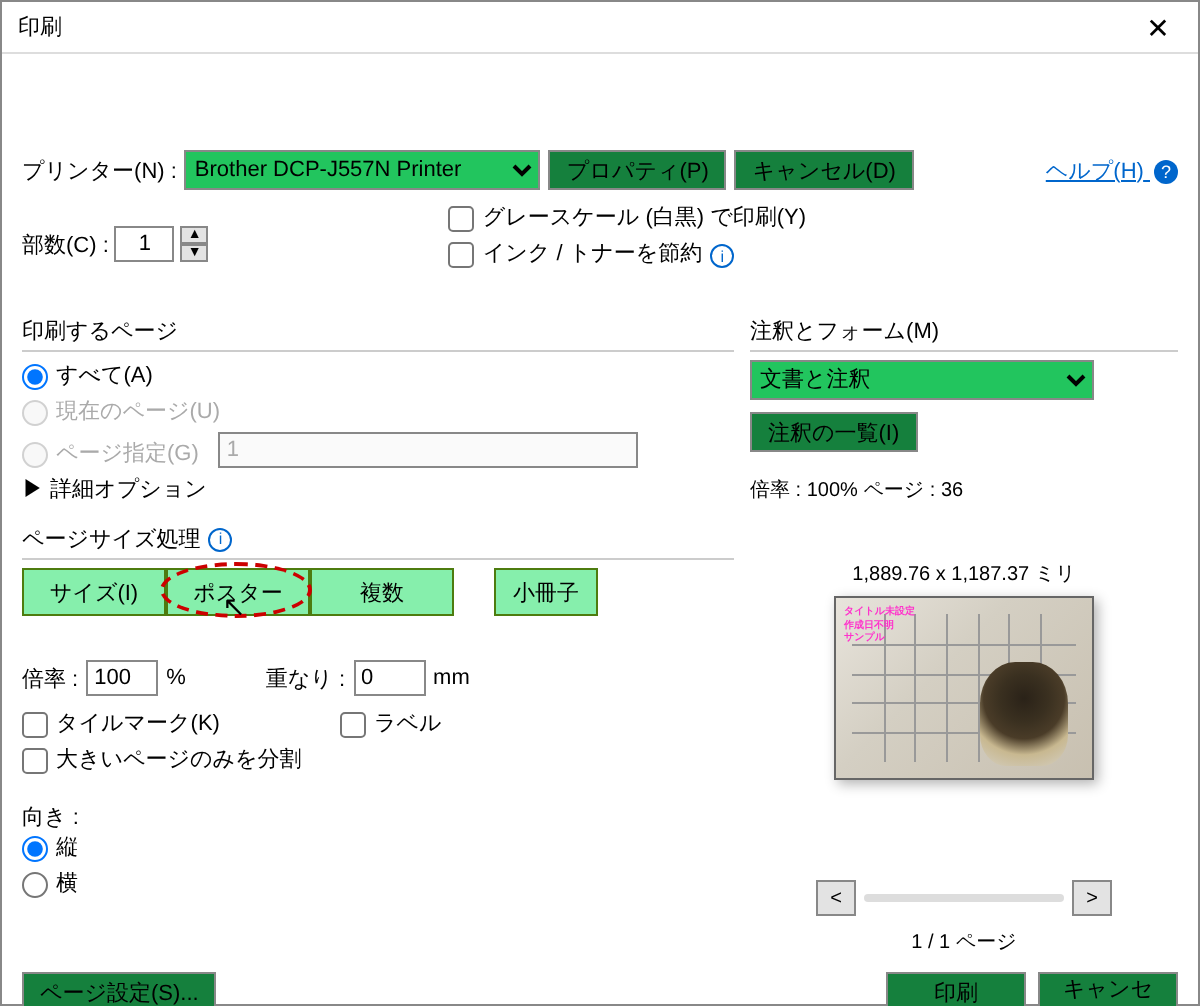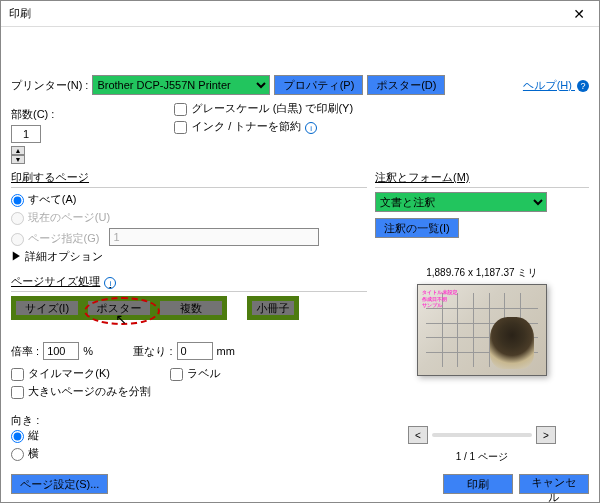--- a/index.html
+++ b/index.html
@@ -4,38 +4,38 @@
 <style>
 * { box-sizing: border-box; margin: 0; padding: 0; }
 body { font-family: "Yu Gothic UI", "Meiryo UI", sans-serif; font-size: 11px; background: #f0f0f0; width: 600px; height: 503px; overflow: hidden; }
 .window { width: 600px; height: 503px; background: #fff; border: 1px solid #888; display: flex; flex-direction: column; }
 .titlebar { display: flex; align-items: center; justify-content: space-between; height: 26px; background: #fff; border-bottom: 1px solid #ddd; padding: 0 0 0 8px; }
 .titlebar .close { width: 40px; height: 26px; display: flex; align-items: center; justify-content: center; font-size: 14px; cursor: pointer; }
 .body { flex: 1; display: flex; flex-direction: column; padding: 6px 10px 8px 10px; }
 .printer-row { display: flex; align-items: center; gap: 4px; margin-top: 42px; }
 select { font-size: 11px; height: 20px; border: 1px solid #888; background: #22c55e; }
 .printer-sel { width: 178px; }
-.btn { font-size: 11px; height: 20px; padding: 0 8px; border: 1px solid #888; background: #3b82f6; cursor: pointer; }
+.btn { font-size: 11px; height: 20px; padding: 0 8px; border: 1px solid #888; background: #15803d; cursor: pointer; }
 .help { margin-left: auto; color: #0066cc; text-decoration: underline; cursor: pointer; font-size: 11px; }
-.copies { display: flex; align-items: flex-start; gap: 3px; margin-top: 6px; flex-direction: column; }
+.copies { display: flex; align-items: center; gap: 3px; margin-top: 6px; }
 .numbox { width: 30px; height: 18px; border: 1px solid #888; text-align: center; font-size: 11px; }
 .spin { display: flex; flex-direction: column; }
 .spin span { width: 14px; height: 9px; border: 1px solid #888; font-size: 7px; line-height: 7px; text-align: center; background: #e3e3e3; cursor: pointer; }
 .cols { display: flex; flex: 1; gap: 8px; }
 .left { width: 356px; }
 .right { flex: 1; }
-.groupline { border-bottom: 1px solid #ccc; margin: 6px 0 4px 0; padding-bottom: 2px; display: flex; align-items: flex-end; gap: 4px; text-decoration: underline; }
+.groupline { border-bottom: 1px solid #ccc; margin: 21px 0 4px 0; padding-bottom: 2px; display: flex; align-items: center; gap: 4px; }
 .info-icon { width: 12px; height: 12px; border-radius: 50%; border: 1px solid #0066cc; color: #0066cc; font-size: 8px; display: inline-flex; align-items: center; justify-content: center; }
 label { display: flex; align-items: flex-end; gap: 4px; font-size: 11px; margin-bottom: 3px; }
 input[type=radio], input[type=checkbox] { margin: 0; }
 .disabled { color: #aaa; }
 .textin { height: 18px; border: 1px solid #888; font-size: 11px; padding: 0 3px; }
 .expand { margin-top: 3px; cursor: pointer; }
 .sizebtns { display: flex; gap: 0; margin-top: 4px; }
-.sizebtn { border: 5px solid #4d7c0f; background: #737373; font-size: 11px; height: 24px; width: 72px; cursor: pointer; }
+.sizebtn { border: 1px solid #4d7c0f; background: #86efac; font-size: 11px; height: 24px; width: 72px; cursor: pointer; }
 .sizebtn.gap { margin-left: 20px; width: 52px; }
 .sizebtn.pos { position: relative; }
 .poster-ring { position: absolute; border: 2px dashed #c00; border-radius: 50% / 50%; width: 76px; height: 28px; top: -4px; left: -4px; pointer-events: none; }
 .cursor { position: absolute; width: 14px; height: 18px; font-size: 14px; top: 10px; left: 26px; color: #000; pointer-events: none; }
 .zoompct { display: flex; align-items: center; gap: 4px; margin-top: 10px; }
 .annot-sel { width: 172px; }
 .preview-wrap { margin-top: 28px; }
 .preview-dim { text-align: center; font-size: 10px; margin-bottom: 4px; }
 .preview { width: 130px; height: 92px; margin: 0 auto; position: relative; border: 1px solid #666; box-shadow: 2px 2px 6px rgba(0,0,0,0.3); background: linear-gradient(135deg, #e8e4dc 0%, #d4cfc3 40%, #c8c0b0 100%); overflow: hidden; }
 .preview .grid { position: absolute; inset: 8px; }
@@ -61,21 +61,21 @@
     <div class="close">✕</div>
   </div>
 
   <div class="body">
     <div class="printer-row">
       <span>プリンター(N) :</span>
       <select class="printer-sel">
         <option>Brother DCP-J557N Printer</option>
       </select>
       <button class="btn">プロパティ(P)</button>
-      <button class="btn">ポスター(D)</button>
+      <button class="btn">キャンセル(D)</button>
       <span class="help">
         <span>ヘルプ(H)</span>
         <span style="display:inline-block;width:12px;height:12px;border-radius:50%;background:#0066cc;color:#fff;font-size:9px;text-align:center;line-height:12px;margin-left:2px">?</span>
       </span>
     </div>
 
     <div style="display:flex;gap:120px;margin-top:6px">
       <div class="copies">
         <span>部数(C) :</span>
         <input class="numbox" value="1" style="">
@@ -172,20 +172,21 @@
       </div>
 
       <div class="right">
         <div class="groupline">
             <span>注釈とフォーム(M)</span>
           </div>
         <select class="annot-sel"><option>文書と注釈</option></select>
         <div style="margin-top:6px">
           <button class="btn">注釈の一覧(I)</button>
         </div>
+        <div style="margin-top:12px;font-size:10px">倍率 : 100% ページ : 36</div>
 
         <div class="preview-wrap">
           <div class="preview-dim">1,889.76 x 1,187.37 ミリ</div>
           <div class="preview">
             <div class="grid">
               <div class="gline gh" style="top:20%"></div>
                 <div class="gline gh" style="top:40%"></div>
                 <div class="gline gh" style="top:60%"></div>
                 <div class="gline gh" style="top:80%"></div>
               <div class="gline gv" style="left:14%"></div>

